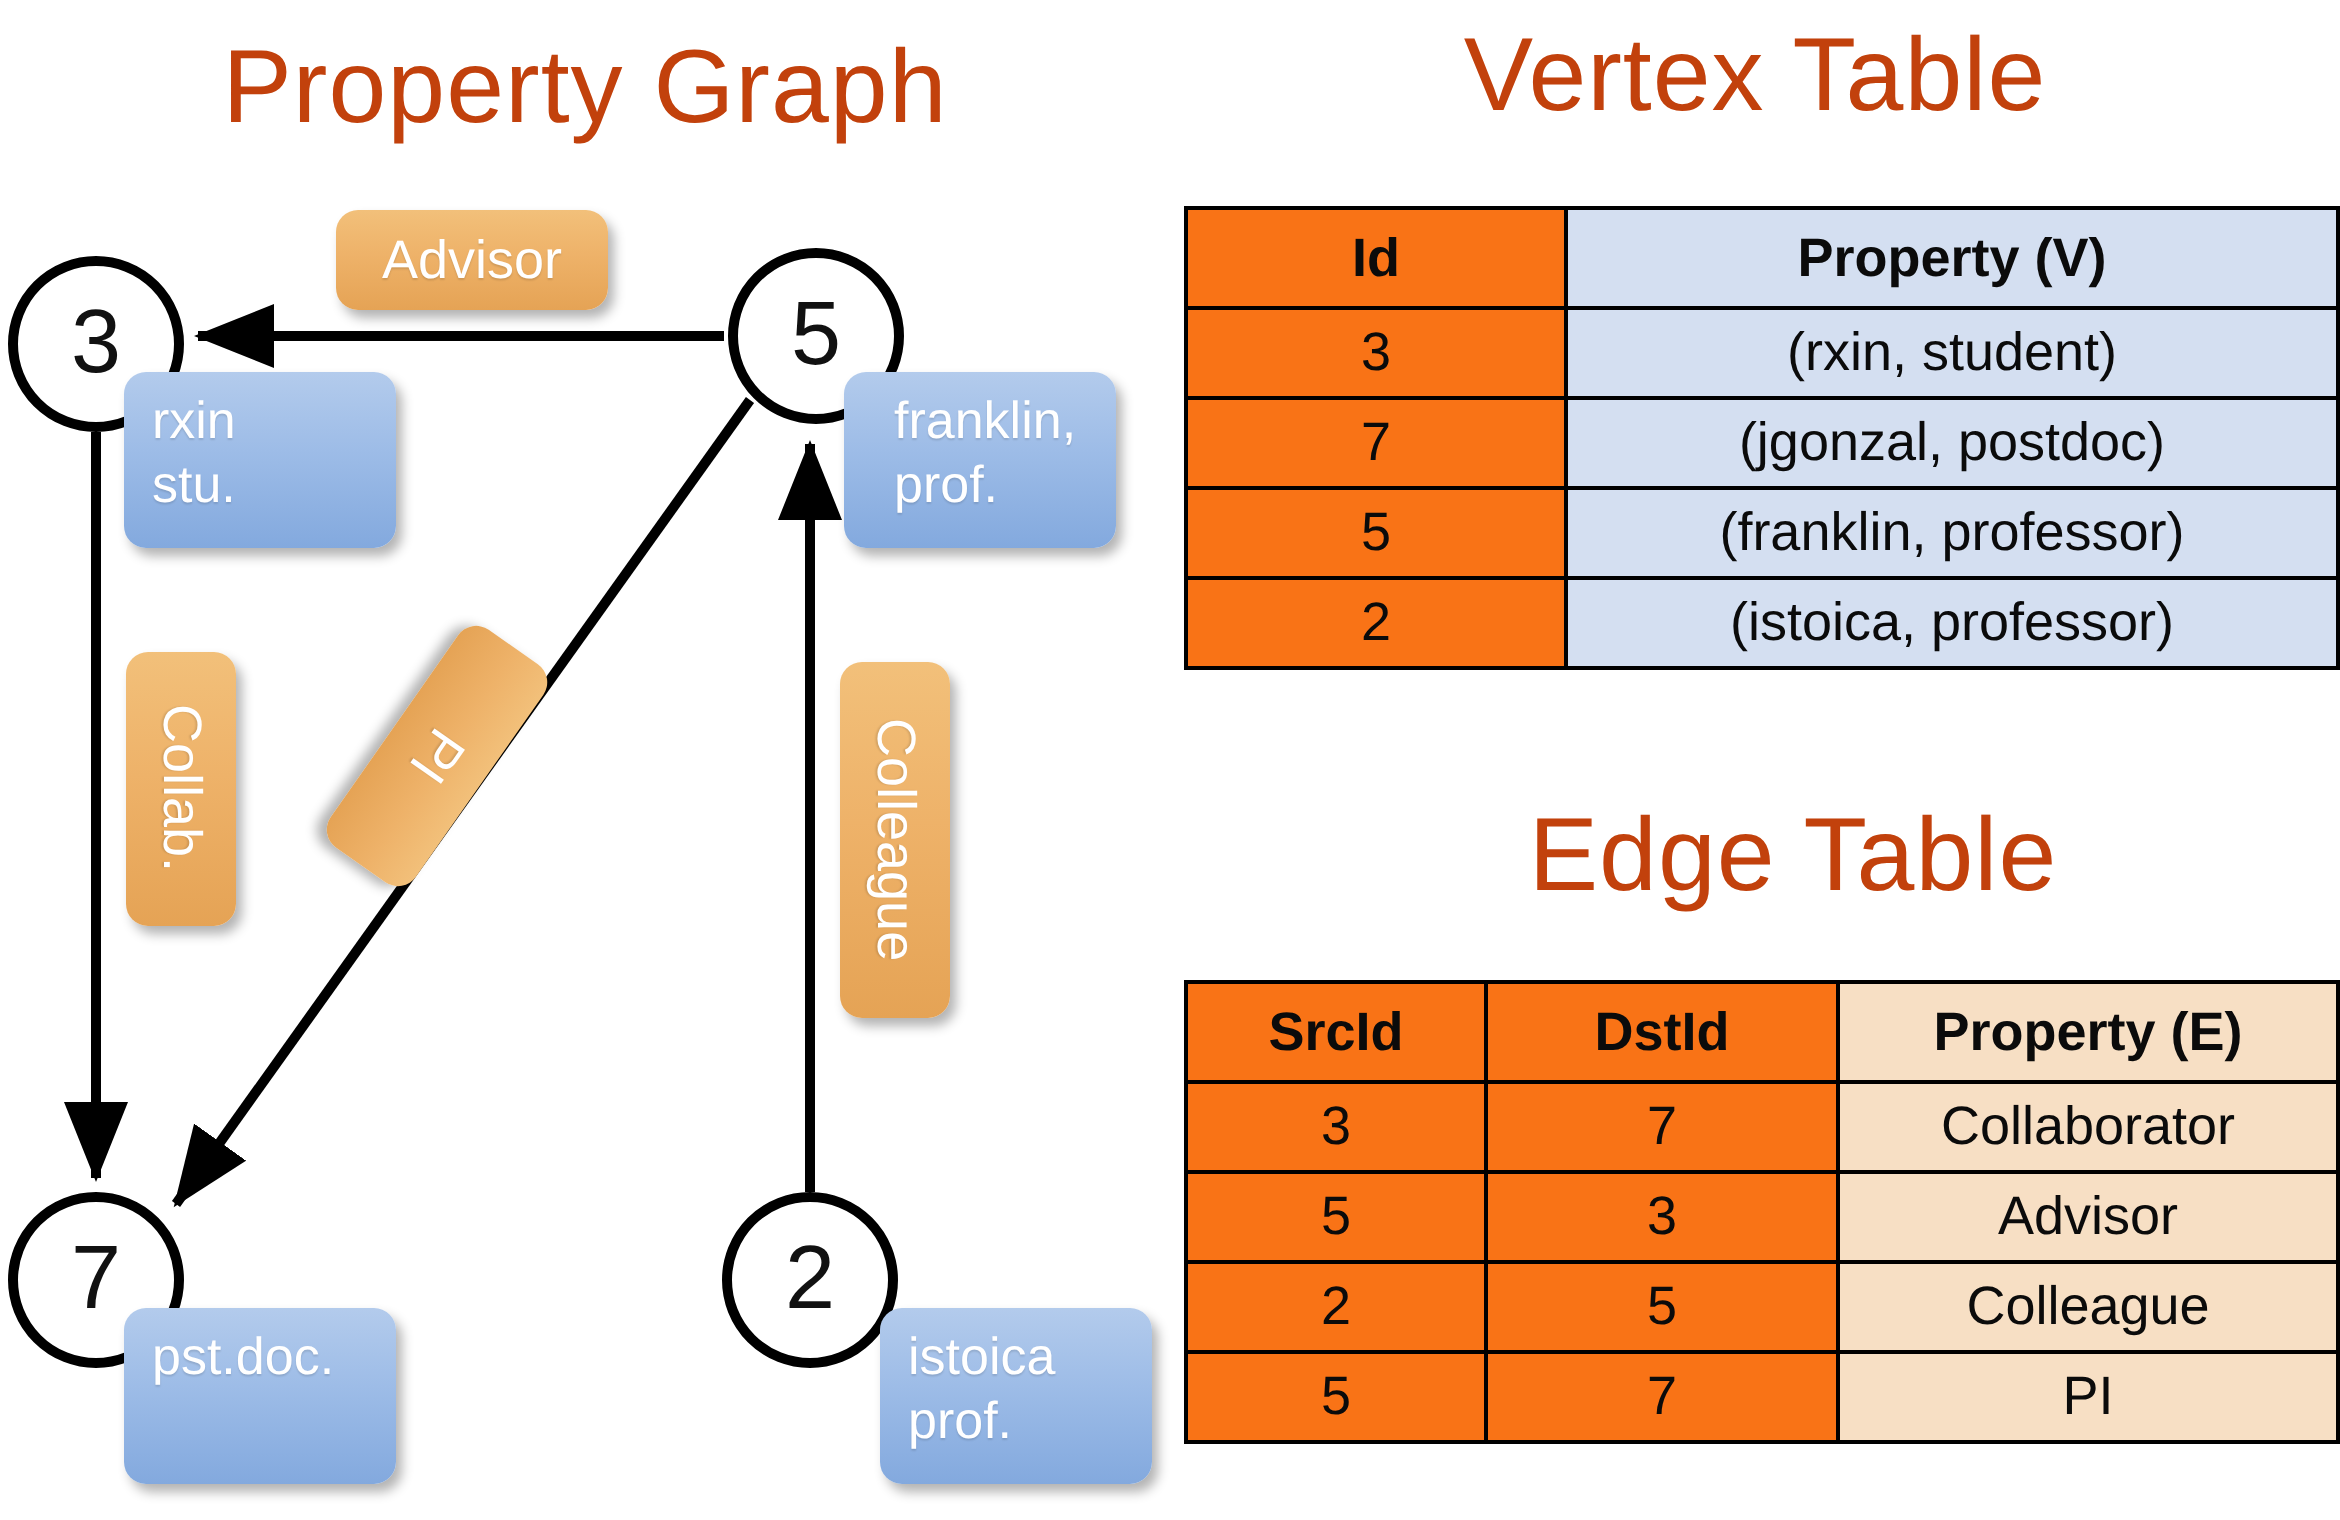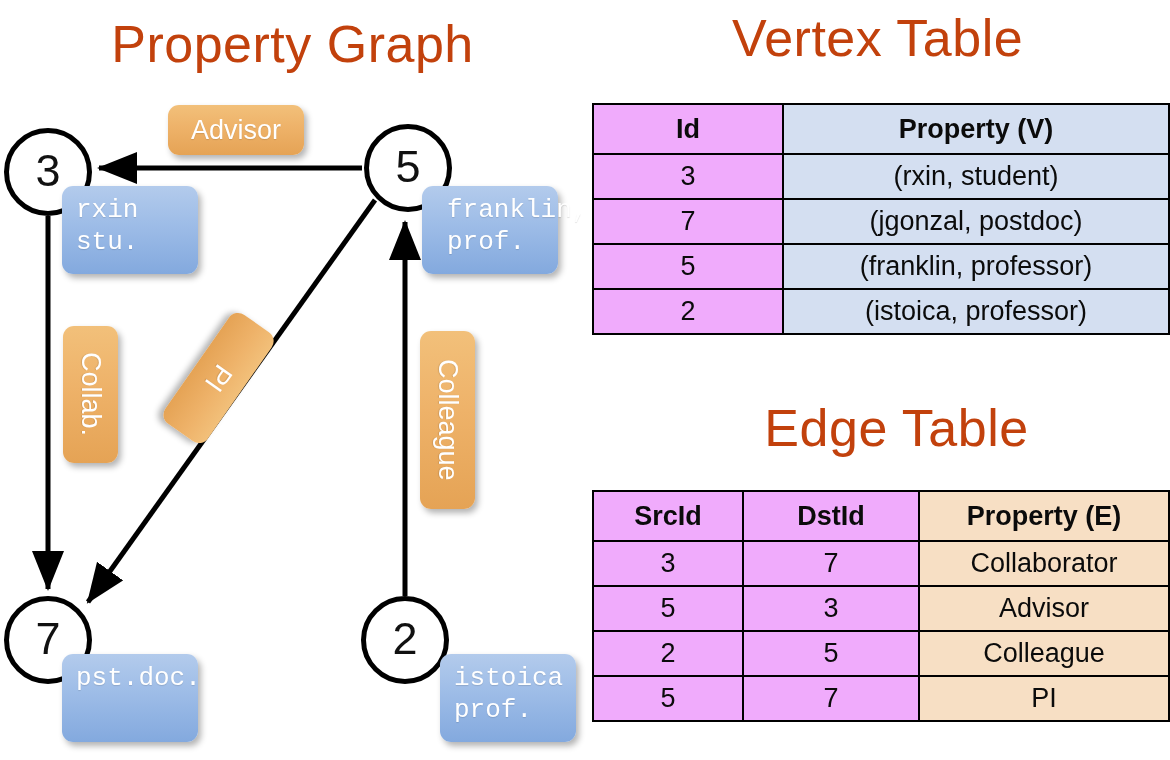--- a/index.html
+++ b/index.html
@@ -49,21 +49,21 @@
     top:-2px;
   }
 
   .prop-box{
     position:absolute;
     box-sizing:border-box;
     border-radius:11px;
     background:linear-gradient(to bottom,#b3cbec 0%,#9dbce7 45%,#83a9de 100%);
     box-shadow:3px 4px 6px rgba(0,0,0,0.30);
     color:#ffffff;
-    font-family:Liberation Mono, monospace;
+    font-family:Liberation Sans, sans-serif;
     font-weight:400;
     font-size:26px;
     line-height:1.22;
     padding:9px 0 0 14px;
     text-shadow:0 1px 1px rgba(0,0,0,0.12);
   }
 
   .edge-label{
     position:absolute;
     box-sizing:border-box;
@@ -87,21 +87,21 @@
     font-family:"Liberation Sans", sans-serif;
   }
   .tbl td,.tbl th{
     border:2px solid #000;
     text-align:center;
     font-weight:400;
     font-size:27px;
     color:#0b0b0b;
     padding:0;
     height:43px;
-    background:#f0abfc;
+    background:#f97316;
   }
   .tbl th{font-weight:700;height:48px;}
   .cell-blue{background:#d4dff1 !important;}
   .cell-orange{background:#f7dfc4 !important;}
 
   #vertex-table{left:592px;top:103px;width:576px;}
   #edge-table{left:592px;top:490px;width:576px;padding-left:28px;}
 </style>
 </head>
 <body>

